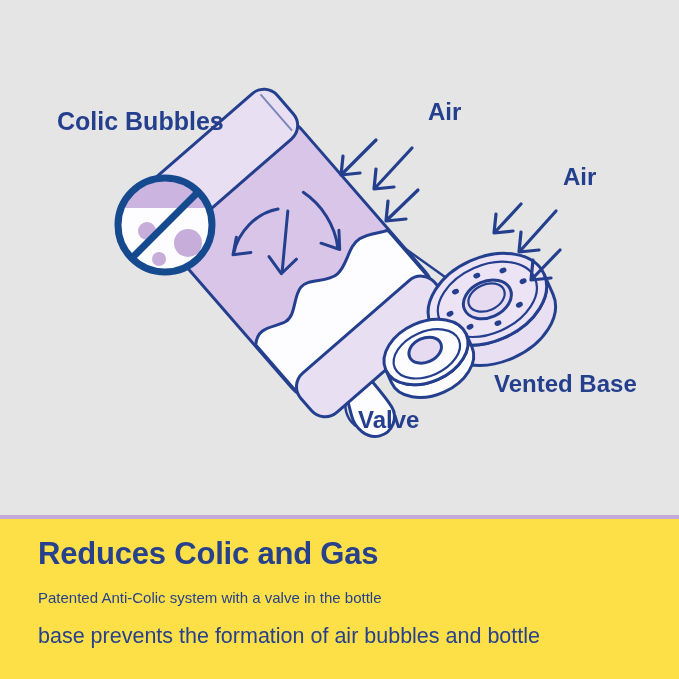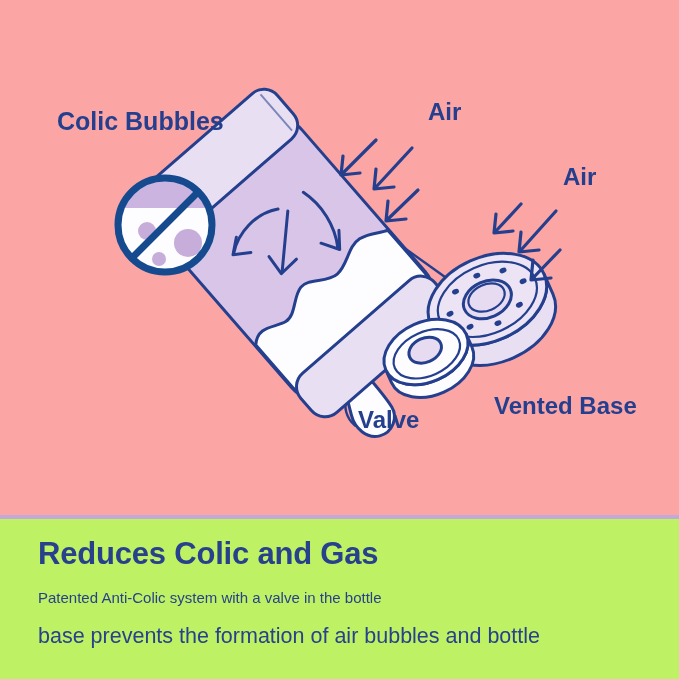--- a/index.html
+++ b/index.html
@@ -6,29 +6,29 @@
   body{
     width:679px;height:679px;
     font-family:"Liberation Sans", sans-serif;
     background:#ccb4e0;
     overflow:hidden;
   }
   #page{position:relative;width:679px;height:679px;overflow:hidden;}
 
   .hero{
     position:absolute;left:0;top:0;width:679px;height:517px;
-    background:#fca5a5;
+    background:#e5e5e5;
   }
   .divider{
     position:absolute;left:0;top:515px;width:679px;height:4px;
     background:#c3a9d8;
   }
   .caption{
     position:absolute;left:0;top:519px;width:679px;height:160px;
-    background:#bef264;
+    background:#fde047;
   }
   .caption-title{
     position:absolute;left:38px;top:17px;
     font-size:31px;font-weight:bold;color:#28418c;
     letter-spacing:-0.2px;white-space:nowrap;
   }
   .caption-line1{
     position:absolute;left:38px;top:70px;
     font-size:15px;color:#28418c;white-space:nowrap;
   }
@@ -37,21 +37,21 @@
     font-size:21.5px;color:#28418c;white-space:nowrap;
   }
 
   .lbl{
     position:absolute;color:#243f8d;font-weight:bold;white-space:nowrap;
   }
   .lbl-colic{left:57px;top:107px;font-size:25px;}
   .lbl-air1{left:428px;top:98px;font-size:24px;}
   .lbl-air2{left:563px;top:163px;font-size:24px;}
   .lbl-valve{left:358px;top:406px;font-size:24px;text-align:right;}
-  .lbl-vented{left:494px;top:370px;font-size:24px;margin-top:22px;}
+  .lbl-vented{left:494px;top:370px;font-size:24px;}
 
   svg.art{position:absolute;left:0;top:0;width:679px;height:517px;}
 </style>
 </head>
 <body>
 
 <div id="page">
 
   <div class="hero">
 

